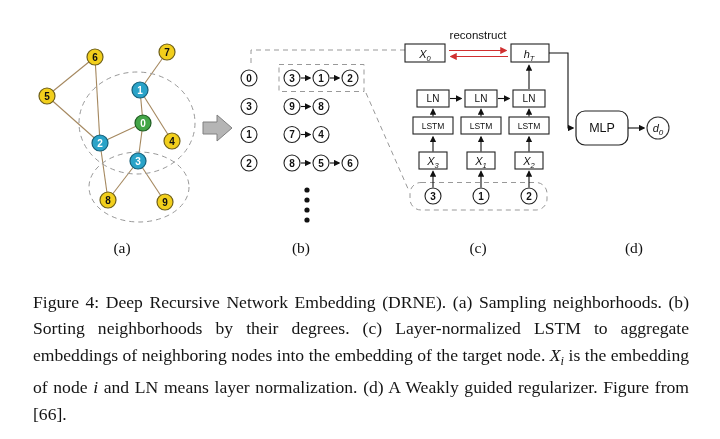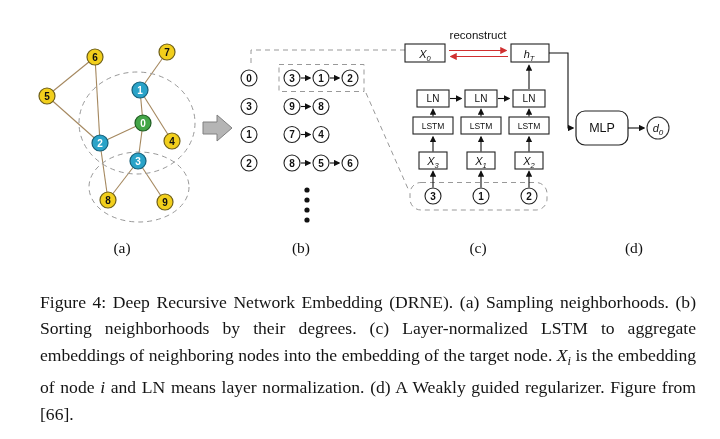--- a/index.html
+++ b/index.html
@@ -11,21 +11,21 @@
   .wt{fill:#ffffff;} .bk{fill:#101010;}
   .box{fill:#ffffff;stroke:#222222;stroke-width:1.1;}
   .boxlbl{font-size:10px;fill:#111111;}
   .lstmlbl{font-size:8.5px;fill:#111111;}
   .mathlbl{font-size:11px;font-style:italic;fill:#111111;}
   .edge{stroke:#a5885f;stroke-width:1.1;}
   .dash{fill:none;stroke:#999999;stroke-width:1;stroke-dasharray:5 4;}
   .arrow{stroke:#111111;stroke-width:1.1;fill:none;}
   .redarrow{stroke:#d03030;stroke-width:1.2;fill:none;}
   .panel-lbl{font-family:"Liberation Serif",serif;font-size:15.5px;fill:#111111;}
-  .caption{position:absolute;left:40px;width:656px;top:289px;
+  .caption{position:absolute;left:33px;width:656px;top:289px;
     font-family:"Liberation Serif",serif;font-size:17.6px;line-height:26.4px;
     color:#141414;text-align:justify;}
   .it{font-style:italic;}
   .sub{font-style:italic;font-size:12.5px;vertical-align:-4px;}
 </style>
 </head>
 <body>
 
 <svg class="fig" width="720" height="272" viewBox="0 0 720 272">
   <defs>

